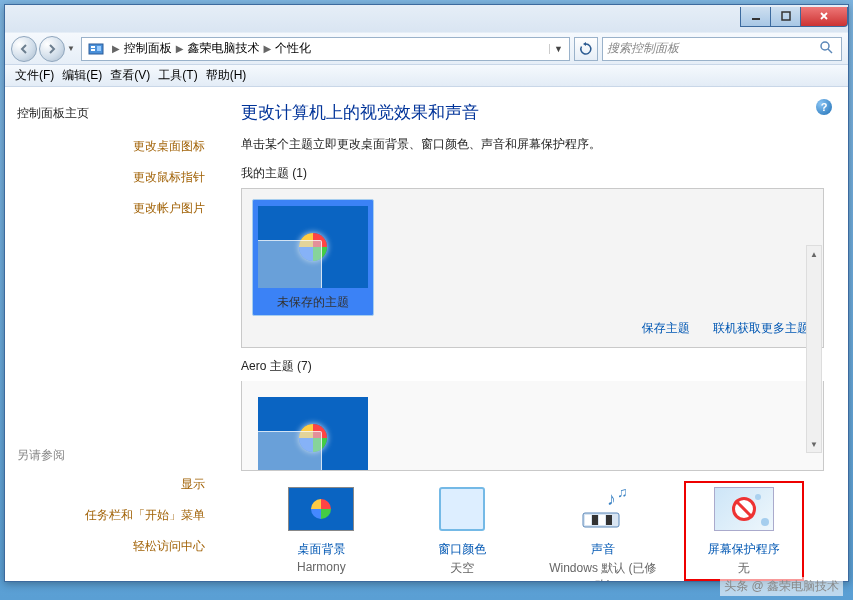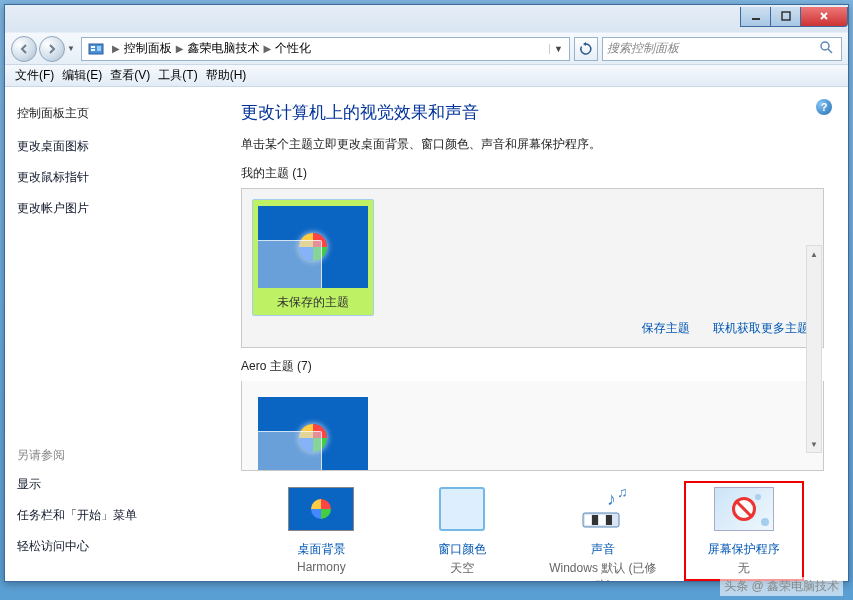--- a/index.html
+++ b/index.html
@@ -22,30 +22,30 @@
   .addr-icon { width:16px; height:16px; margin: 0 4px; }
   .addr-sep { color: #666; margin: 0 4px; font-size: 10px; }
   .addr-drop { margin-left:auto; width:18px; text-align:center; color:#444; border-left:1px solid #ccc; font-size:9px; }
   .addr-refresh { width:24px; height:24px; border:1px solid #9ab2ca; background:linear-gradient(#fefefe,#e6eef7); display:flex; align-items:center; justify-content:center; }
   .search { width: 240px; height: 24px; border: 1px solid #9ab2ca; background: #fff; display: flex; align-items: center; padding: 0 4px; font-size: 12px; color: #888; font-style: italic; }
   .search .mag { margin-left:auto; padding:0 4px; }
   .menubar { height: 22px; background: linear-gradient(#f5f9fd,#e3ecf6); border-bottom: 1px solid #c9d7e8; display: flex; align-items: center; gap: 8px; padding: 0 10px; font-size: 12px; }
   .body { display: flex; height: calc(100% - 82px); }
   .sidebar { width: 212px; background: #fff; padding: 18px 12px; font-size: 12px; }
   .sidebar .heading { color: #222; margin-bottom: 16px; }
-  .sidebar .link { color: #0f172a; margin-bottom: 14px; cursor: pointer; }
+  .sidebar .link { color: #a16207; margin-bottom: 14px; cursor: pointer; text-align: right; }
   .sidebar .sub { margin-top: 230px; }
   .sidebar .sub .subhead { color: #888; margin-bottom: 12px; }
   .content { flex: 1; background: #fff; position: relative; padding: 14px 24px 0 24px; font-size: 12px; overflow: hidden; }
   .help-icon { position:absolute; top:12px; right:16px; width:16px; height:16px; border-radius:50%; background:radial-gradient(circle at 30% 30%,#89c4f4,#1e6fb5); color:#fff; font-size:11px; display:flex; align-items:center; justify-content:center; font-weight:bold;}
   .title { color: #003399; font-size: 17px; margin-bottom: 12px; }
   .subtitle { color: #222; margin-bottom: 12px; }
   .section-label { color: #222; margin-bottom: 6px; }
   .theme-box { border: 1px solid #c9c9c9; background: #f4f4f4; padding: 10px; position: relative; height: 160px; }
-  .theme-card { width: 122px; background: #bef264; border: 1px solid #a6cdee; border-radius: 2px; padding: 4px; text-align: center; font-size: 12px; color: #333; }
+  .theme-card { width: 122px; background: #3b82f6; border: 1px solid #a6cdee; border-radius: 2px; padding: 4px; text-align: center; font-size: 12px; color: #333; }
   .theme-thumb { width: 110px; height: 82px; background: #0a64c2; position: relative; margin: 2px auto 6px; overflow:hidden; }
   .theme-thumb .overlay { position:absolute; bottom:-6px; left:-6px; width:70px; height:54px; background:rgba(200,220,240,0.5); border:1px solid rgba(255,255,255,0.7); border-radius:2px;}
   .theme-thumb .flag { position:absolute; top:50%; left:50%; transform:translate(-50%,-50%); width:28px; height:28px; border-radius:50%; background: conic-gradient(#f44 0 90deg,#4c4 90deg 180deg,#48f 180deg 270deg,#fc4 270deg 360deg); box-shadow: 0 0 6px rgba(255,255,255,0.8);}
   .theme-links { position:absolute; bottom:10px; right:14px; color:#0057b3; }
   .theme-links span { margin-left: 20px; cursor:pointer; }
   .aero-box { border: 1px solid #c9c9c9; border-top: none; background: #f9f9f9; padding: 10px; height: 90px; overflow:hidden; position:relative;}
   .aero-box .theme-card { background: transparent; border: none; }
   .bottom-row { display:flex; justify-content:space-around; align-items:flex-start; padding: 14px 10px 0; }
   .bottom-item { width: 120px; text-align:center; font-size:12px; color:#0057b3; cursor:pointer; }
   .bottom-item.highlight { border: 2px solid #e00; padding: 2px; margin-top:-4px;}

